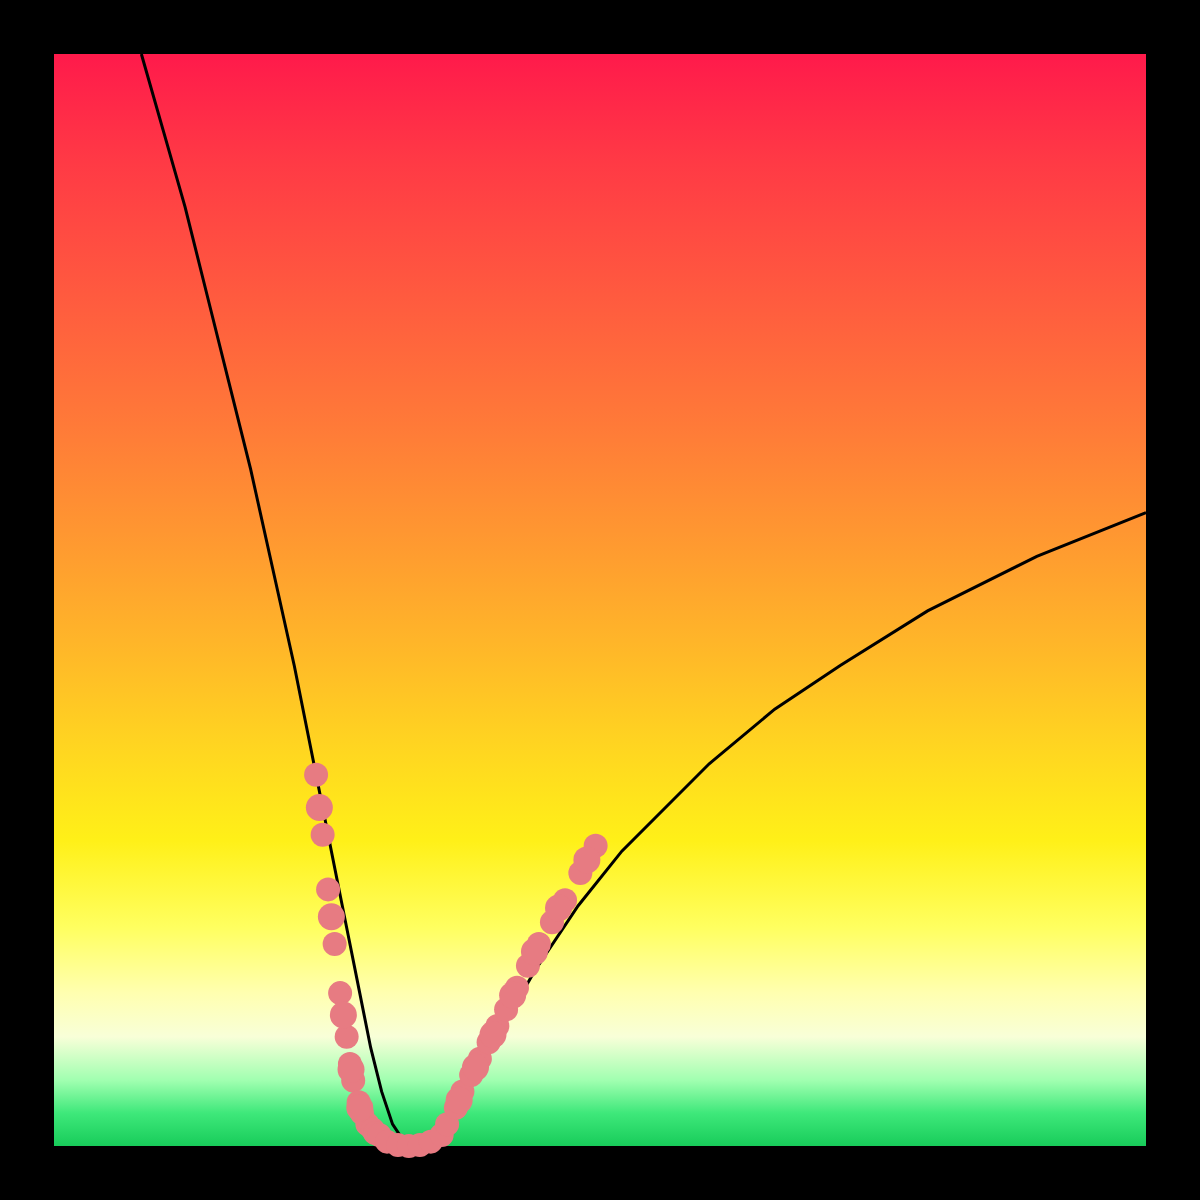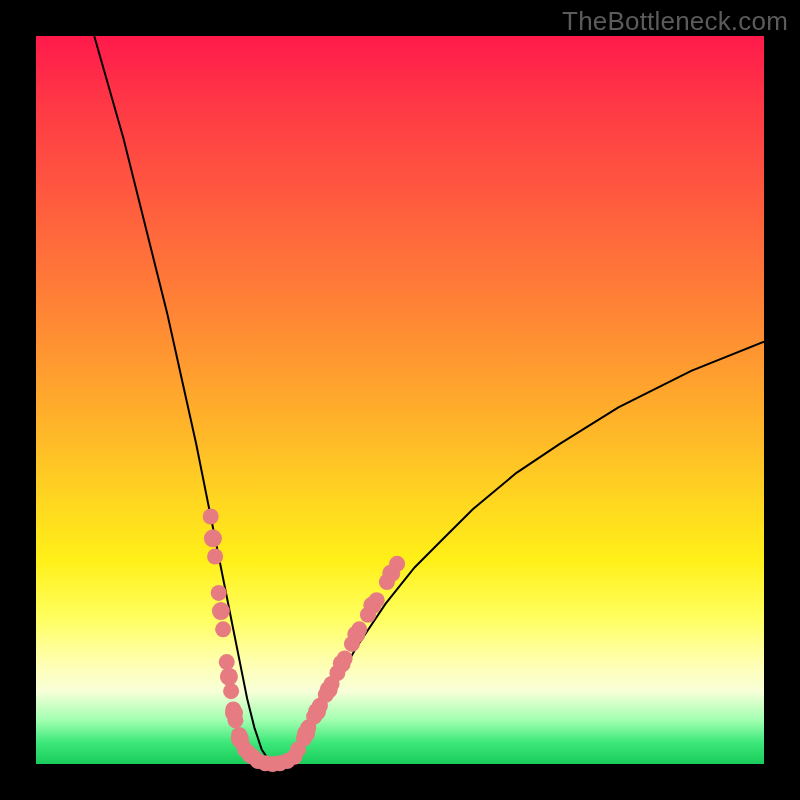--- a/index.html
+++ b/index.html
@@ -58,21 +58,20 @@
     left: 0;
     width: 728px;
     height: 728px;
     overflow: visible;
   }
 </style>
 </head>
 <body>
 
 <div class="frame">
-  <div class="watermark">TheBottleneck.com</div>
   <div class="plot-area">
     <svg class="curve" viewBox="0 0 728 728">
       <path id="main-curve" fill="none" stroke="#000000" stroke-width="2" d="M58.24 0.00 L72.80 50.96 L87.36 101.92 L101.92 160.16 L116.48 218.40 L131.04 276.64 L145.60 342.16 L160.16 407.68 L174.72 480.48 L182.00 516.88 L189.28 553.28 L196.56 589.68 L203.84 626.08 L211.12 662.48 L218.40 691.60 L225.68 713.44 L232.96 724.36 L240.24 728.00 L247.52 724.36 L262.08 713.44 L276.64 691.60 L291.20 662.48 L320.32 611.52 L349.44 567.84 L378.56 531.44 L407.68 502.32 L436.80 473.20 L480.48 436.80 L524.16 407.68 L582.40 371.28 L655.20 334.88 L728.00 305.76 "></path>
       <g id="marker-group">
           <circle cx="174.72" cy="480.48" r="8" fill="#e77b82"></circle>
           <circle cx="179.09" cy="520.52" r="8" fill="#e77b82"></circle>
           <circle cx="182.73" cy="556.92" r="8" fill="#e77b82"></circle>
           <circle cx="187.10" cy="593.32" r="8" fill="#e77b82"></circle>
           <circle cx="190.74" cy="626.08" r="8" fill="#e77b82"></circle>
           <circle cx="195.10" cy="655.20" r="8" fill="#e77b82"></circle>

